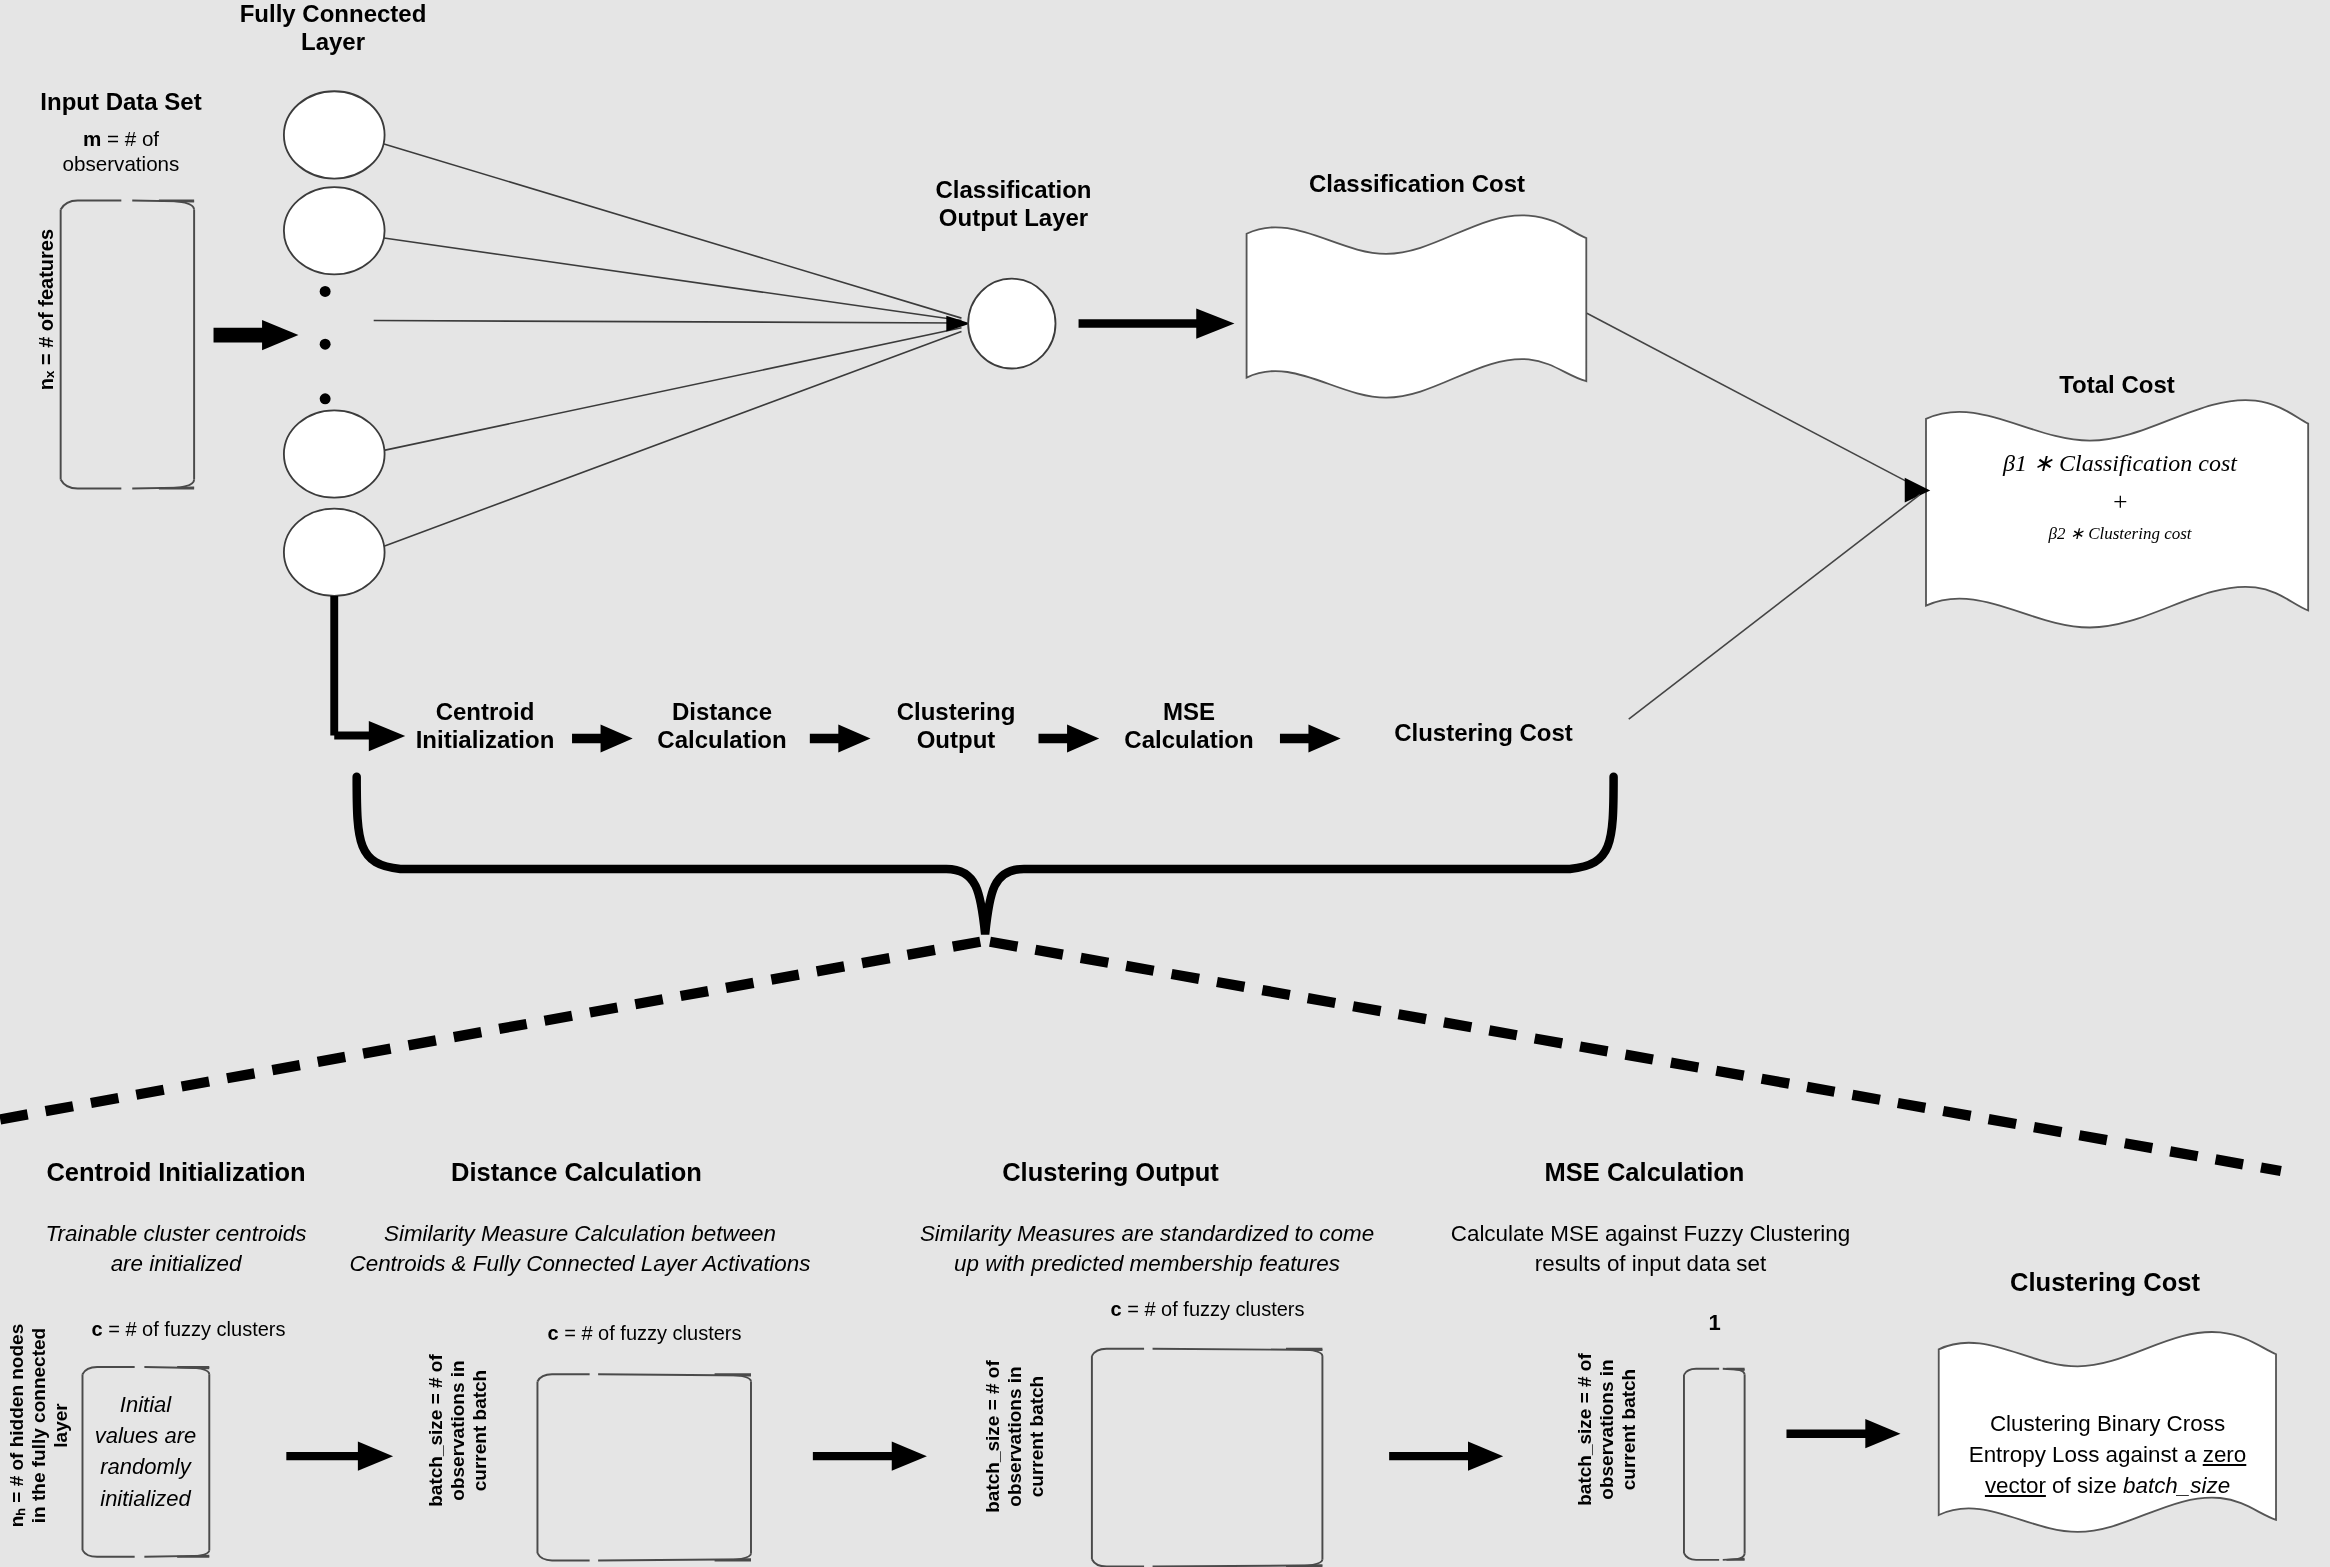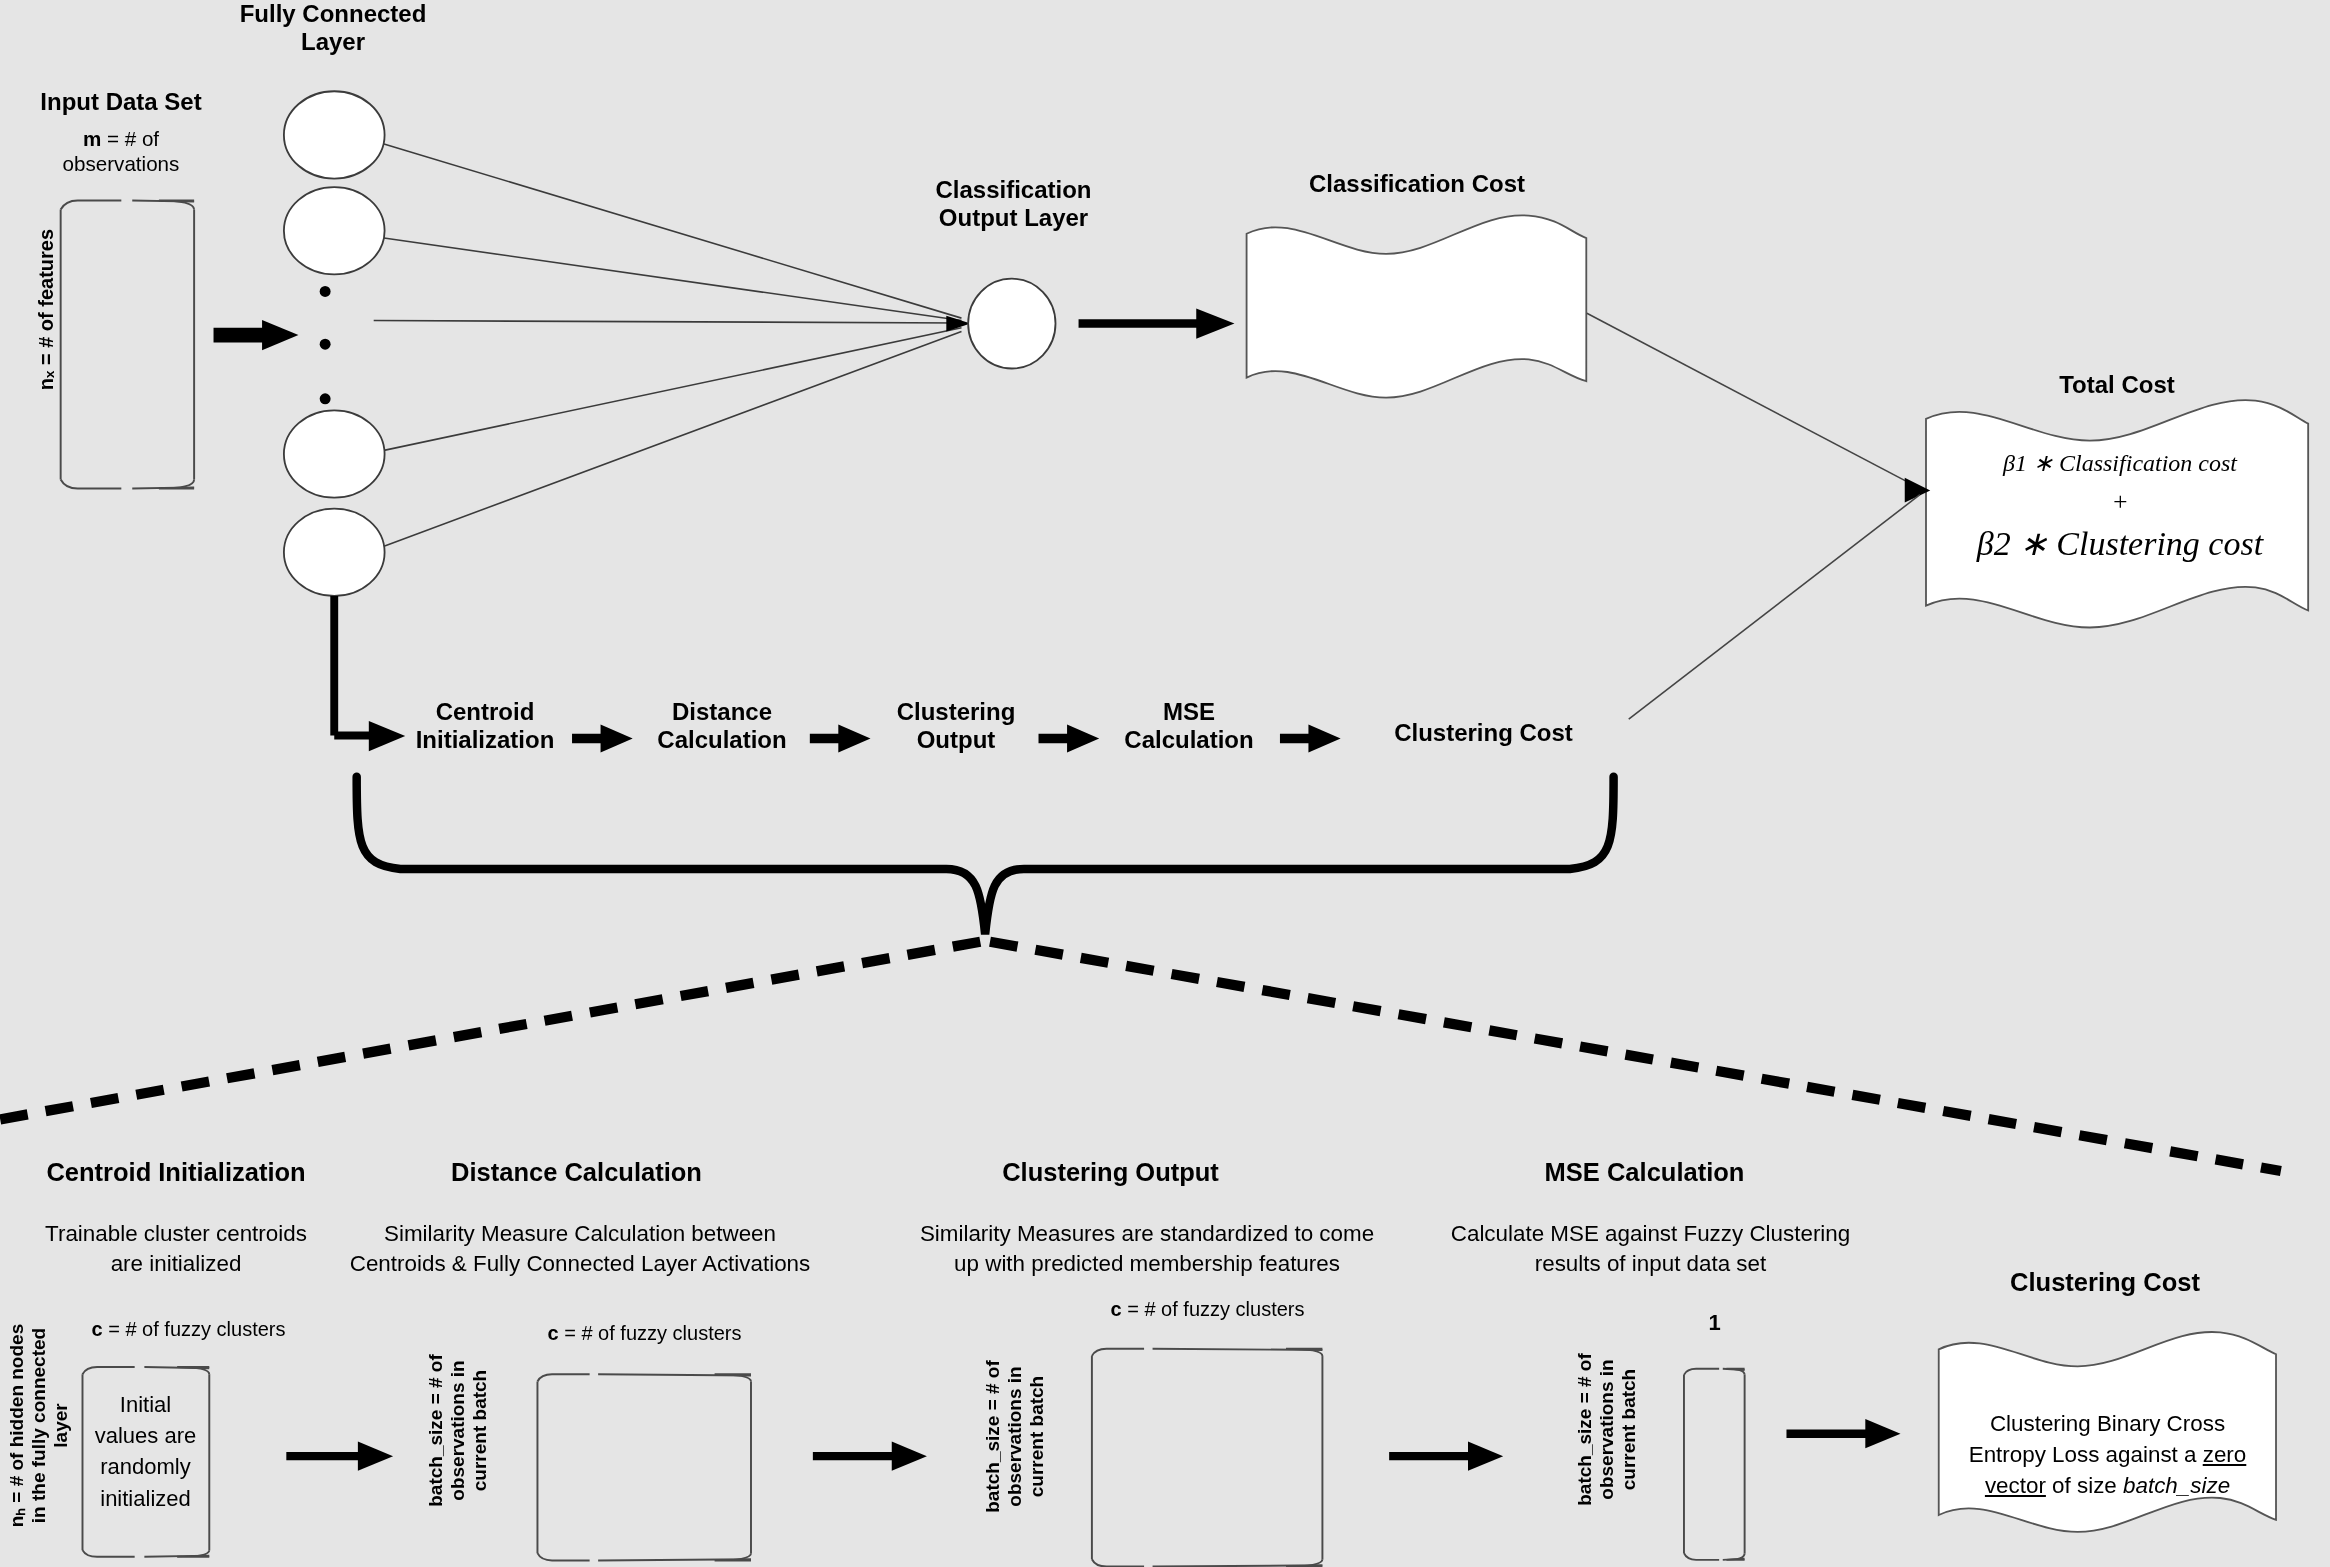--- a/index.html
+++ b/index.html
@@ -20,21 +20,21 @@
     font-weight:bold;
     text-align:center;
     line-height:1.16;
     white-space:pre-line;
   }
   .lbl {
     text-align:center;
     line-height:1.2;
     white-space:pre-line;
   }
-  .ital { }
+  .ital { font-style:italic; }
   .vert-label {
     transform-origin: 0 0;
     white-space:pre-line;
     text-align:center;
     line-height:1.15;
   }
   svg { display:block; overflow:visible; }
   .svg-layer { position:absolute; left:0; top:0; width:2330px; height:1568px; pointer-events:none; }
   .serif-ital { font-family:"Liberation Serif", serif; font-style:italic; }
 </style>
@@ -241,21 +241,21 @@
   <div class="abs vert-label" style="left:35px; top:437px; width:255px; font-size:20px; font-weight:bold; transform:rotate(-90deg);">nₓ = # of features</div>
 
   <div class="abs ttl" style="left:883px; top:176px; width:261px; font-size:24px;">Classification
 Output Layer</div>
 
   <div class="abs ttl" style="left:1244px; top:170px; width:346px; font-size:24px;">Classification Cost</div>
 
   <div class="abs ttl" style="left:1929px; top:371px; width:376px; font-size:24px;">Total  Cost</div>
   <div class="abs lbl serif-ital" style="left:1938px; top:449px; width:364px; font-size:24px;">β1 ∗ Classification cost</div>
   <div class="abs lbl serif-ital" style="left:1938px; top:487px; width:364px; font-size:25.5px;">+</div>
-  <div class="abs lbl serif-ital" style="left:1938px; top:524px; width:364px; font-size:34px;">β2 ∗  Clustering cost</div>
+  <div class="abs lbl serif-ital" style="left:1938px; top:524px; width:364px; font-size:17px;">β2 ∗  Clustering cost</div>
 
   <div class="abs ttl" style="left:388px; top:698px; width:194px; font-size:24px;">Centroid
 Initialization</div>
   <div class="abs ttl" style="left:631px; top:698px; width:182px; font-size:24px;">Distance
 Calculation</div>
   <div class="abs ttl" style="left:868px; top:698px; width:176px; font-size:24px;">Clustering
 Output</div>
   <div class="abs ttl" style="left:1092px; top:698px; width:194px; font-size:24px;">MSE
 Calculation</div>
   <div class="abs ttl" style="left:1344px; top:719px; width:279px; font-size:24px;">Clustering Cost</div>

